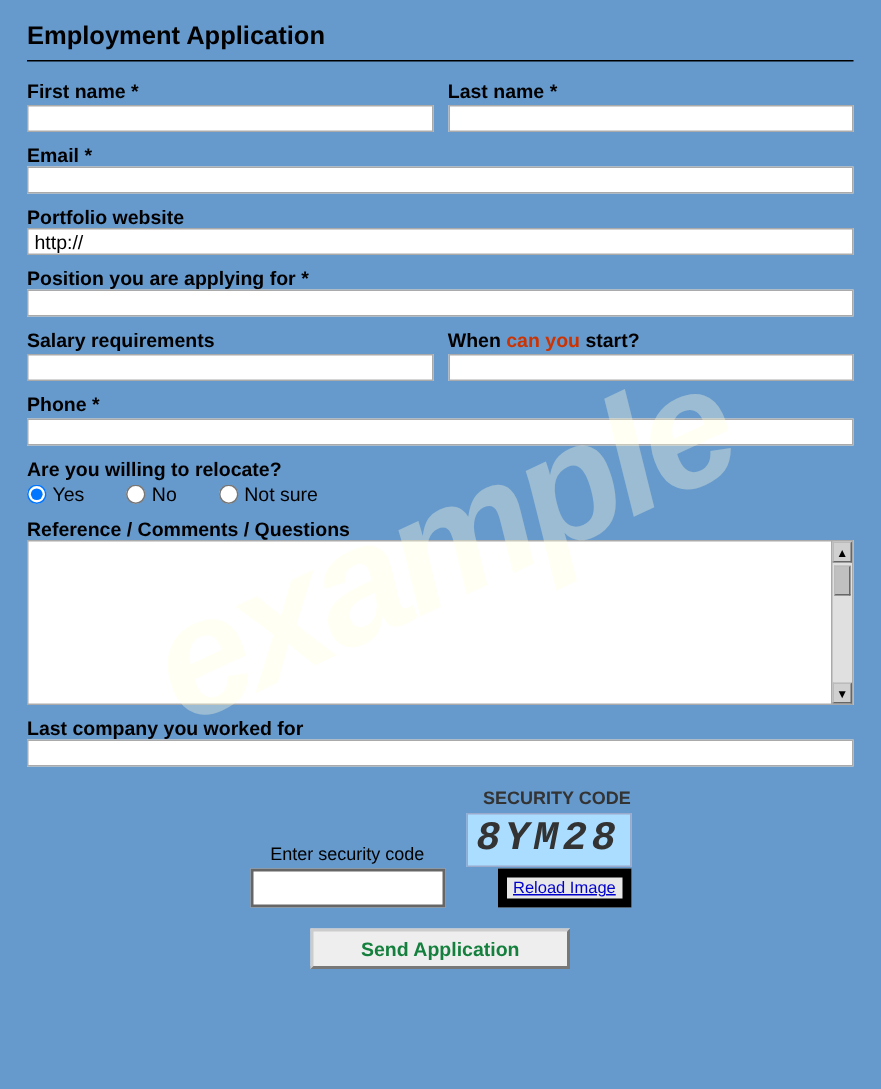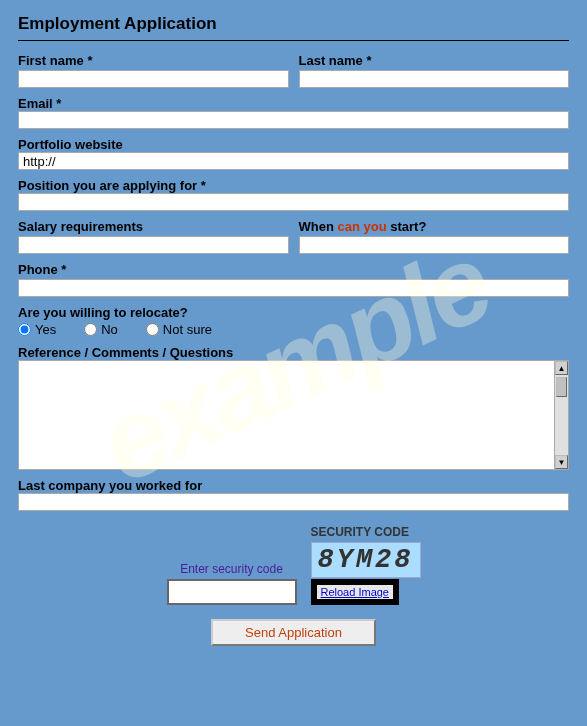--- a/index.html
+++ b/index.html
@@ -109,33 +109,33 @@
       margin-top: 14px;
     }
     .security-left {
       display: flex;
       flex-direction: column;
       align-items: center;
     }
     .security-left label {
       font-size: 12px;
       font-weight: normal;
-      color: #4c1d95;
+      color: #000000;
       margin-bottom: 3px;
     }
     .security-left input[type="text"] {
       width: 130px;
       height: 26px;
       border: 2px solid #666;
       font-size: 13px;
     }
     .security-code-box {
       display: flex;
       flex-direction: column;
-      align-items: flex-start;
+      align-items: flex-end;
     }
     .security-code-label {
       font-size: 12px;
       font-weight: bold;
       color: #333;
       margin-bottom: 3px;
     }
     .captcha-image {
       background-color: #aaddff;
       border: 1px solid #99aacc;
@@ -166,21 +166,22 @@
       display: flex;
       justify-content: center;
       margin-top: 14px;
     }
     .submit-btn {
       padding: 4px 32px;
       font-size: 13px;
       background: #eeeeee;
       border: 2px outset #ccc;
       cursor: pointer;
-      color: #c2410c;
+      color: #15803d;
+      font-weight: bold;
     }
     .textarea-wrapper {
       position: relative;
     }
     .textarea-wrapper textarea {
       width: 100%;
       padding-right: 16px;
     }
     .scrollbar-track {
       position: absolute;

